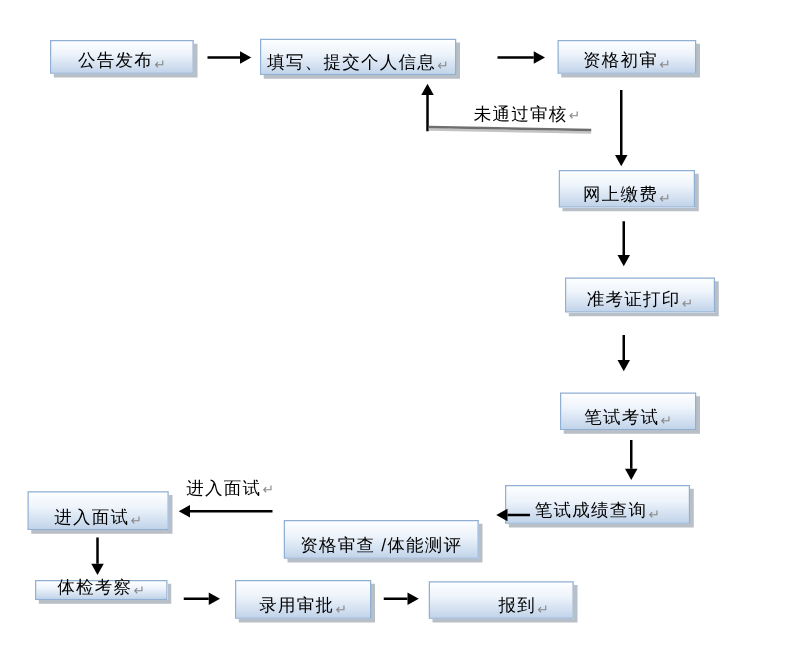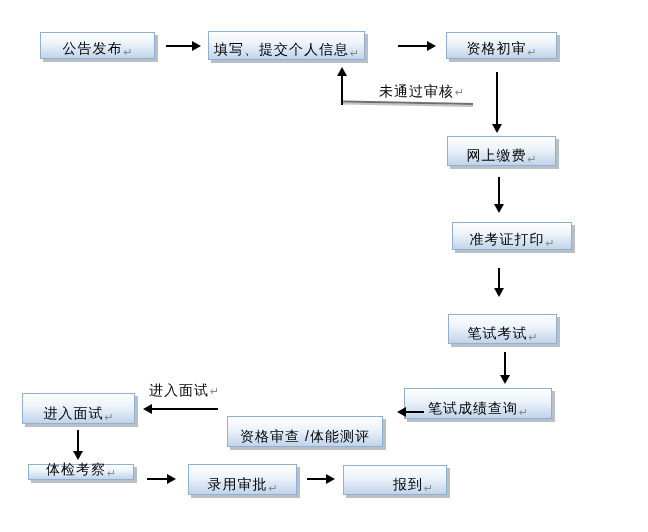--- a/index.html
+++ b/index.html
@@ -152,18 +152,18 @@
 
   <div class="arrow-h head-right" style="left:147px;top:478px;width:20px;"></div>
 
   <div class="node" style="left:188px;top:464px;width:109px;height:31px;">
     <span>录用审批</span>
       <span class="mark">↵</span>
   </div>
 
   <div class="arrow-h head-right" style="left:307px;top:478px;width:19px;"></div>
 
-  <div class="node" style="left:343px;top:465px;width:104px;height:30px;padding-left:36px;">
+  <div class="node" style="left:343px;top:465px;width:116px;height:30px;padding-left:36px;">
     <span>报到</span>
       <span class="mark">↵</span>
   </div>
 
 </div>
 
 </body></html>

